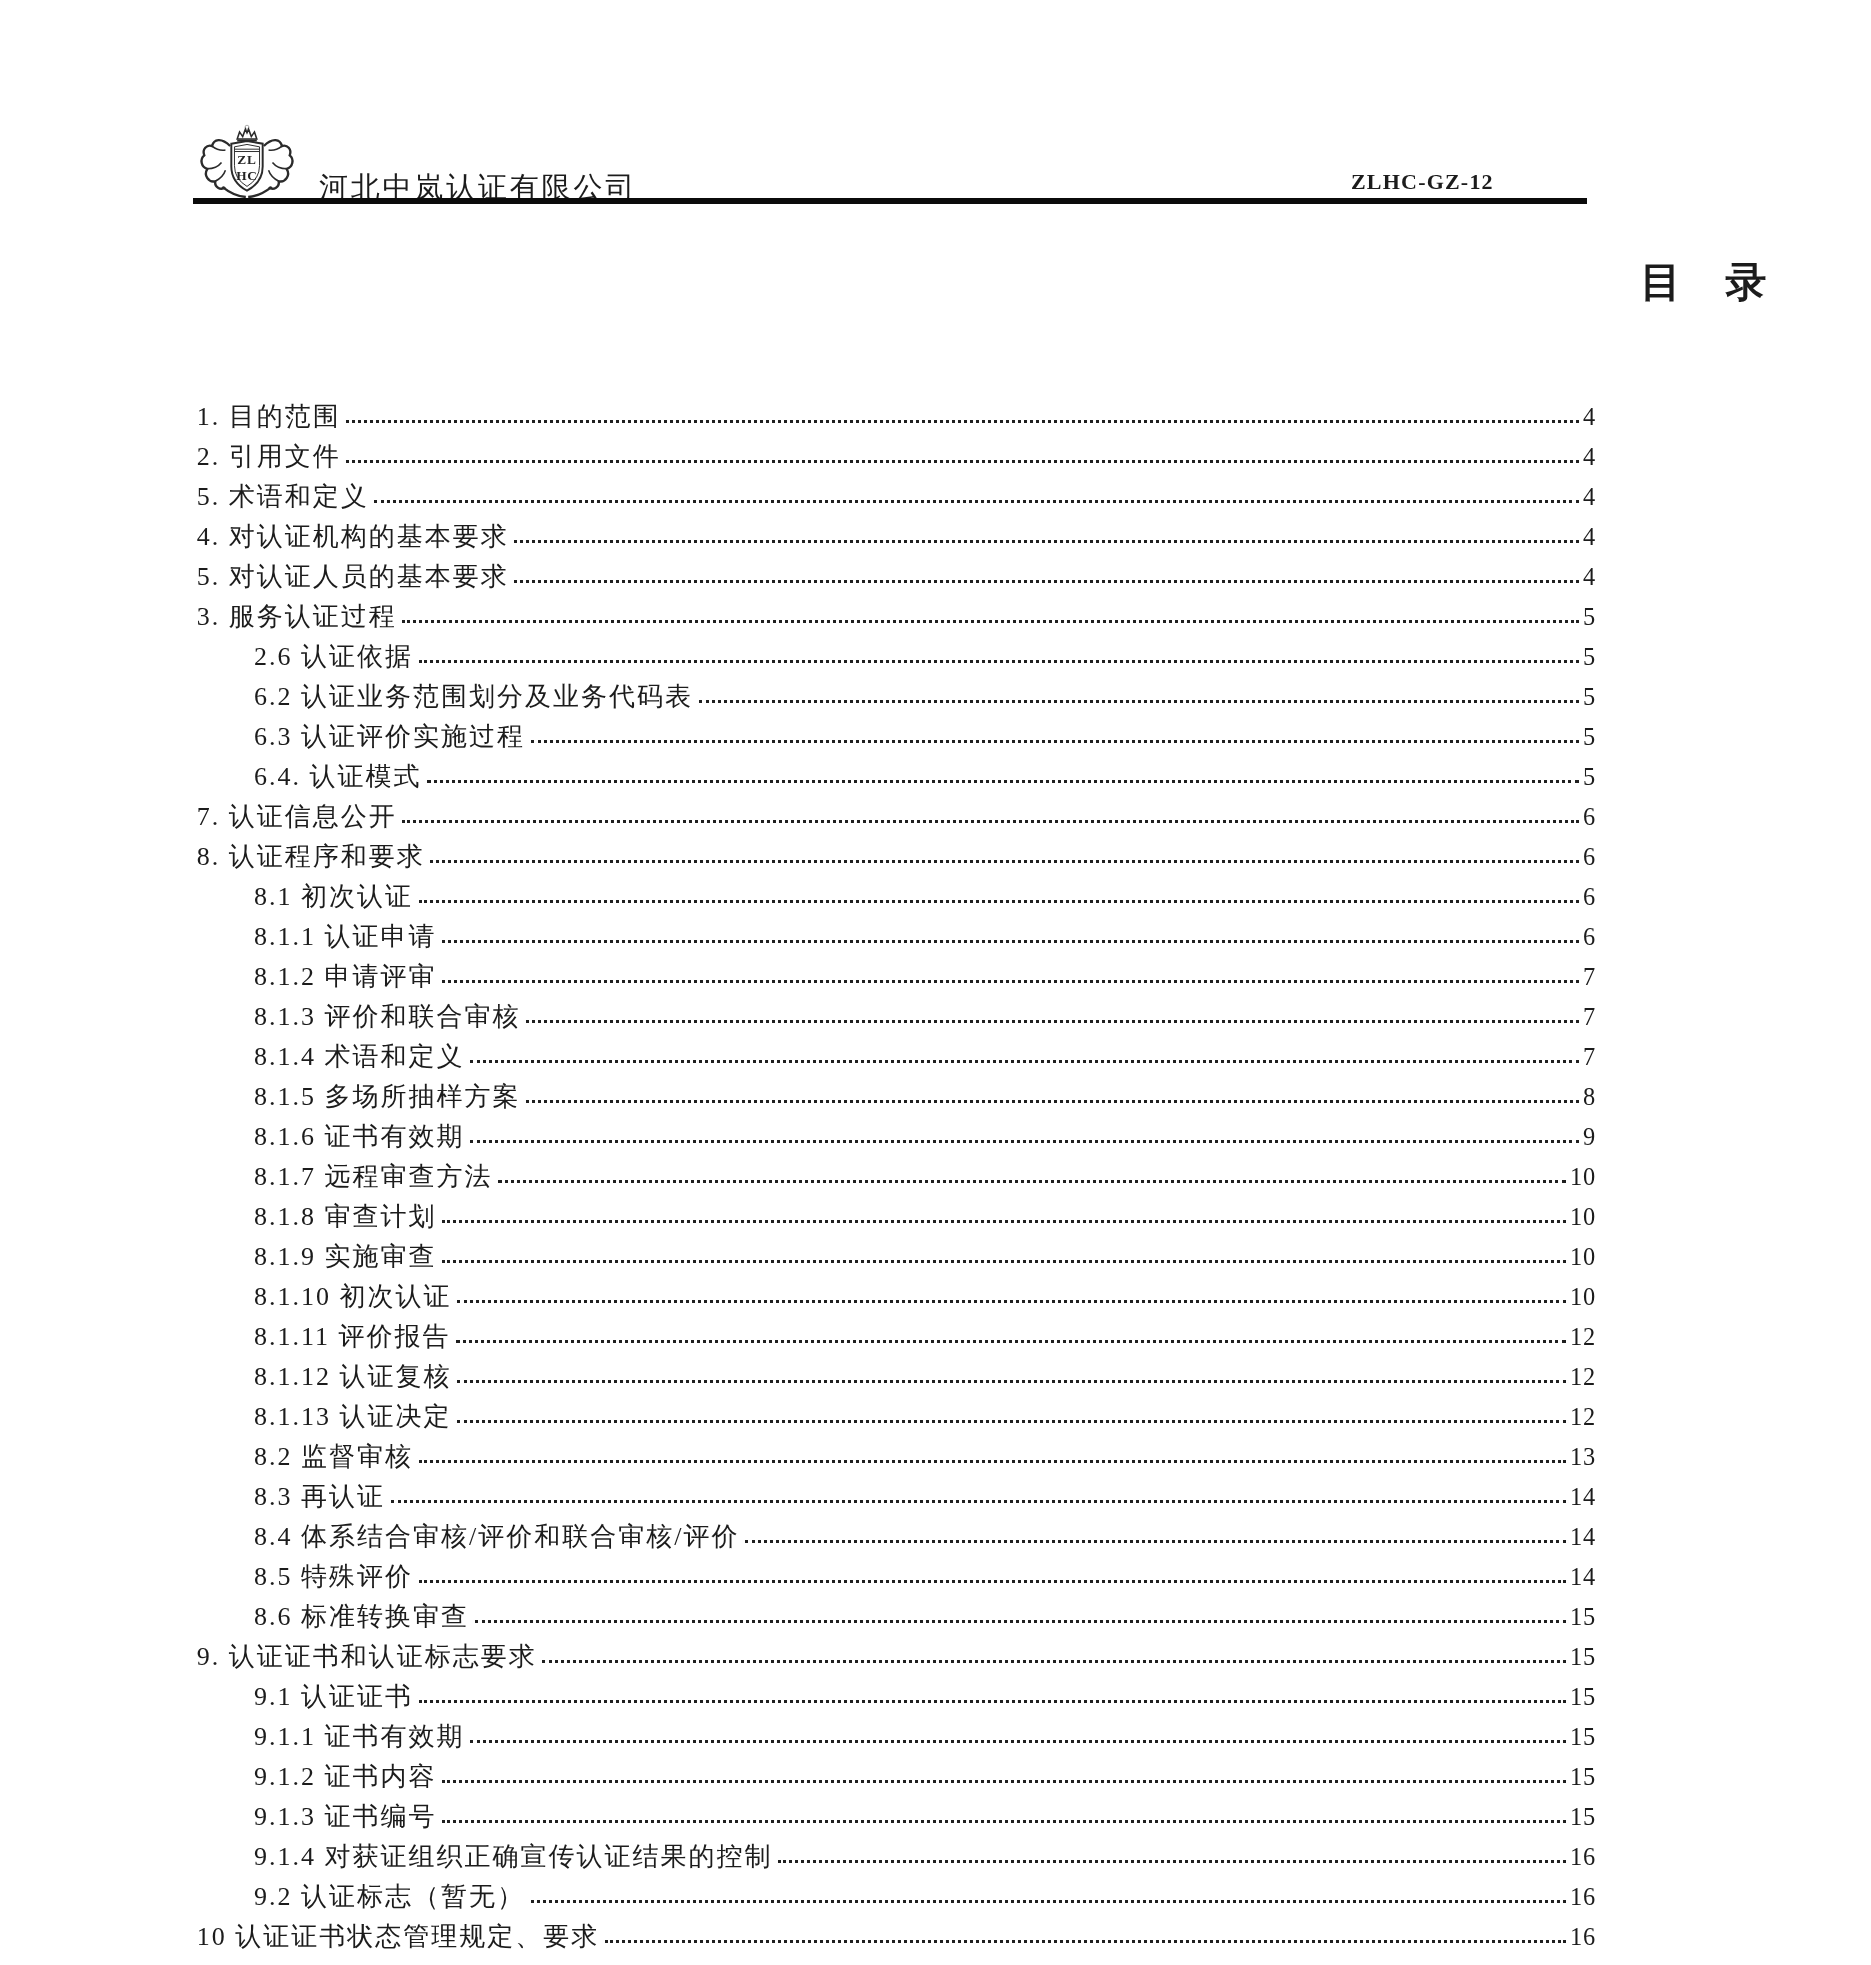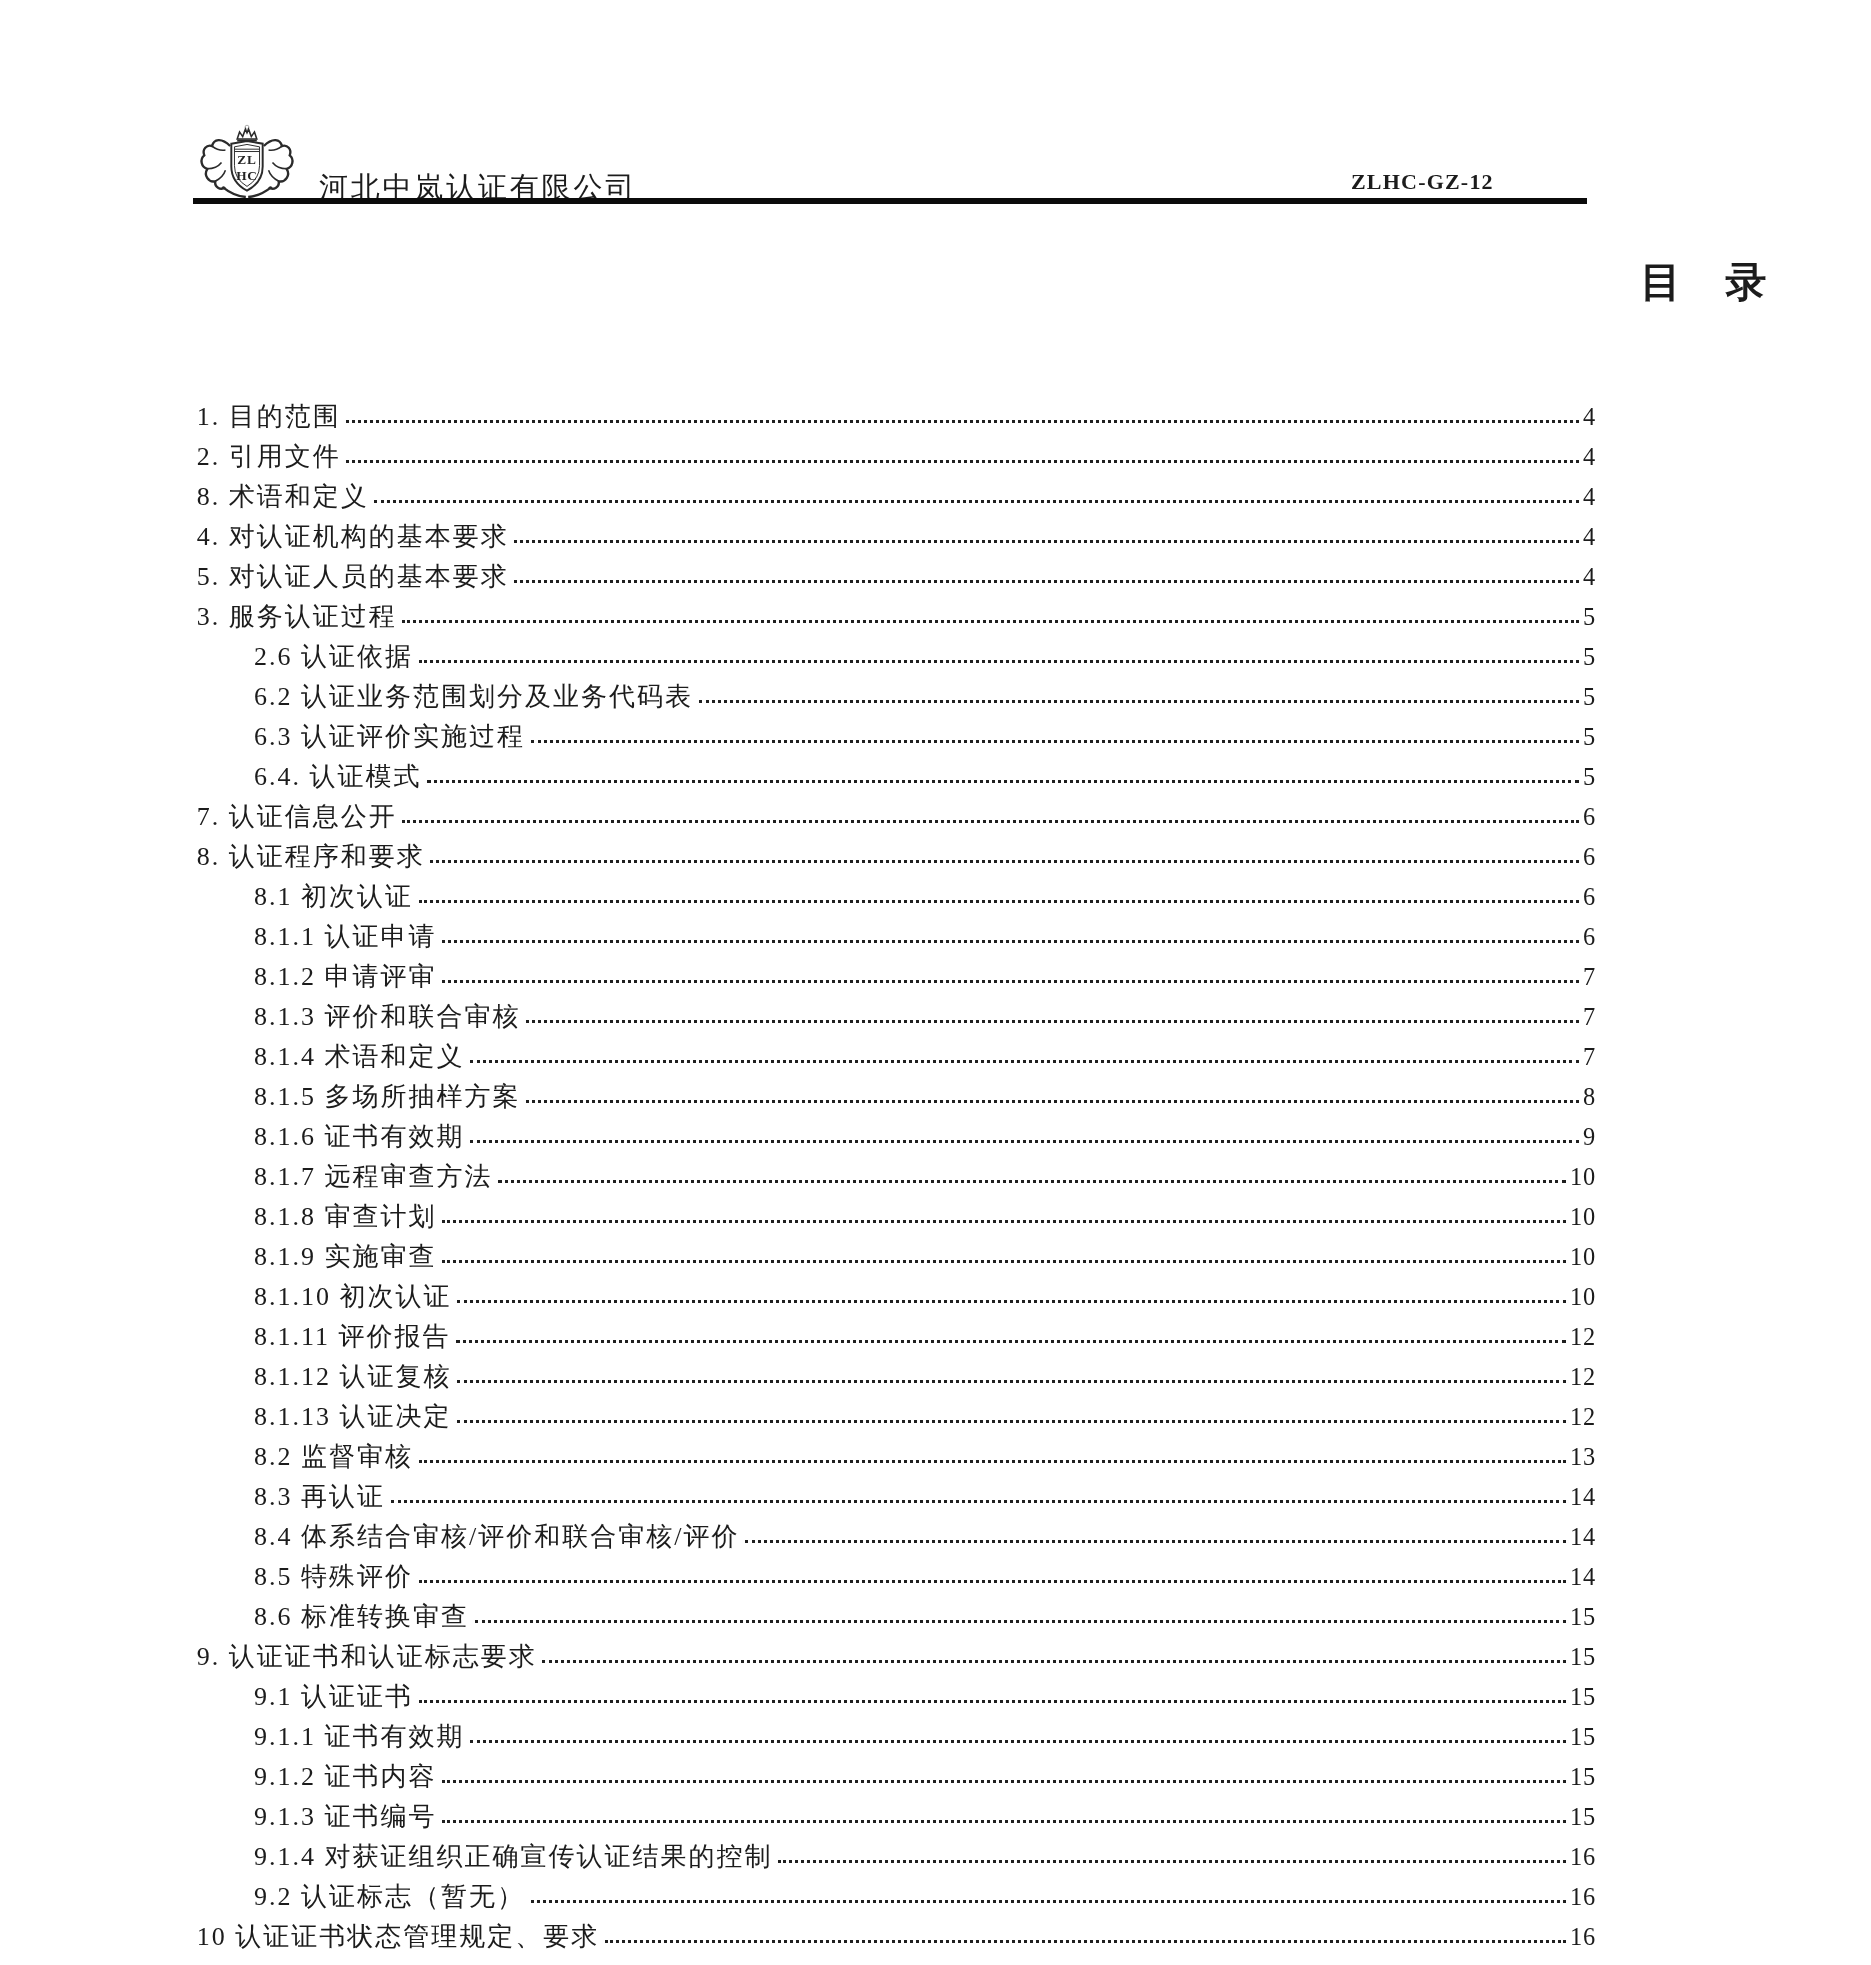--- a/index.html
+++ b/index.html
@@ -90,21 +90,21 @@
       <span class="pageno">4</span>
     </div>
 
     <div class="toc-row ind1">
       <span class="toc-label">2. 引用文件</span>
       <span class="leader"></span>
       <span class="pageno">4</span>
     </div>
 
     <div class="toc-row ind1">
-      <span class="toc-label">8. 术语和定义</span>
+      <span class="toc-label">5. 术语和定义</span>
       <span class="leader"></span>
       <span class="pageno">4</span>
     </div>
 
     <div class="toc-row ind1">
       <span class="toc-label">4. 对认证机构的基本要求</span>
       <span class="leader"></span>
       <span class="pageno">4</span>
     </div>
 

